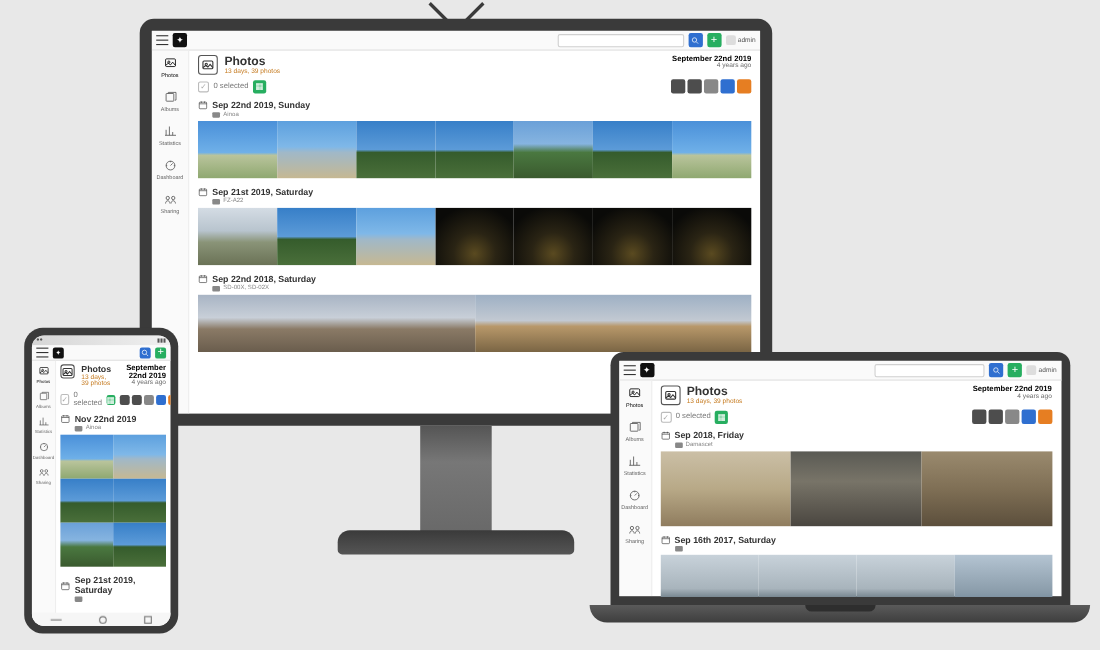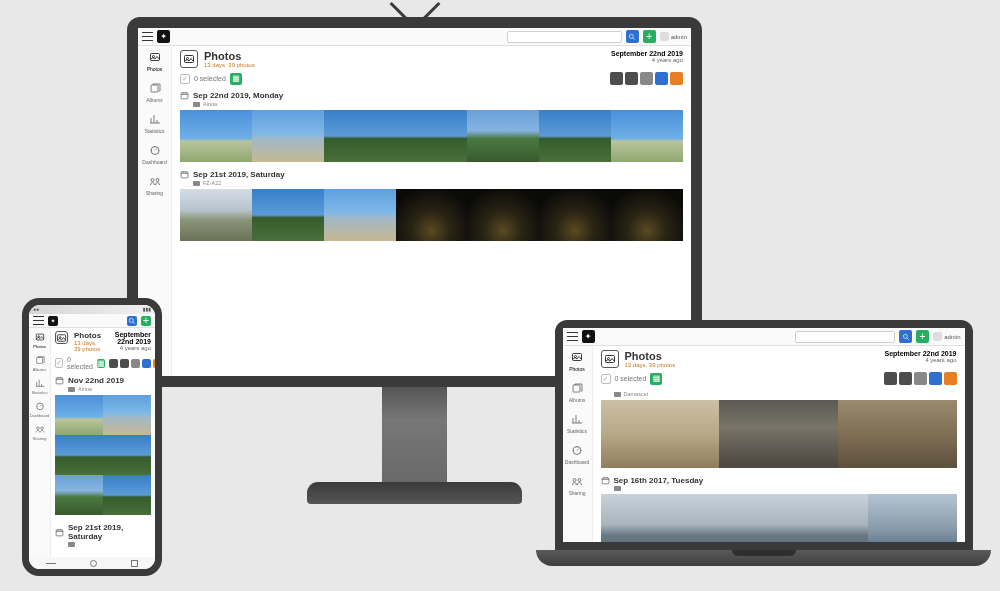--- a/index.html
+++ b/index.html
@@ -231,21 +231,21 @@
           <div class="vbtn o"></div>
         </div>
       </div>
       <div class="groups">
                 <div class="daygroup">
       <div class="dayhdr">
         <span class="cal"><svg viewBox="0 0 24 24">
                         <rect x="3" y="5" width="18" height="16" rx="2"></rect>
                         <path d="M3 9h18M8 3v4M16 3v4"></path>
                       </svg></span>
-        <span>Sep 22nd 2019, Monday</span>
+        <span>Sep 22nd 2019, Sunday</span>
       </div>
       <div class="daymeta">
         <span class="cam"></span>
         <span>Ainoa</span>
       </div>
       <div class="strip">
                     <div class="thumb sky"></div>
                     <div class="thumb coast"></div>
                     <div class="thumb palm"></div>
                     <div class="thumb palm"></div>
@@ -267,20 +267,37 @@
         <span>FZ-A22</span>
       </div>
       <div class="strip">
                     <div class="thumb bridge"></div>
                     <div class="thumb palm"></div>
                     <div class="thumb coast"></div>
                     <div class="thumb night"></div>
                     <div class="thumb night"></div>
                     <div class="thumb night"></div>
                     <div class="thumb night"></div>
+                  </div>
+                </div>
+                <div class="daygroup">
+      <div class="dayhdr">
+        <span class="cal"><svg viewBox="0 0 24 24">
+                        <rect x="3" y="5" width="18" height="16" rx="2"></rect>
+                        <path d="M3 9h18M8 3v4M16 3v4"></path>
+                      </svg></span>
+        <span>Sep 22nd 2018, Saturday</span>
+      </div>
+      <div class="daymeta">
+        <span class="cam"></span>
+        <span>SD-00X, SD-02X</span>
+      </div>
+      <div class="strip">
+                    <div class="thumb city"></div>
+                    <div class="thumb tower"></div>
                   </div>
                 </div>
               </div>
     </div>
   </div>
         </div>
     </div>
   </div>
   <div class="neck"></div>
   <div class="base"></div>
@@ -387,37 +404,44 @@
         <div class="views">
           <div class="vbtn"></div>
           <div class="vbtn"></div>
           <div class="vbtn l"></div>
           <div class="vbtn b"></div>
           <div class="vbtn o"></div>
         </div>
       </div>
       <div class="groups">
                 <div class="daygroup">
+      <div class="dayhdr">
+        <span class="cal"><svg viewBox="0 0 24 24">
+                        <rect x="3" y="5" width="18" height="16" rx="2"></rect>
+                        <path d="M3 9h18M8 3v4M16 3v4"></path>
+                      </svg></span>
+        <span>Sep 2018, Friday</span>
+      </div>
       <div class="daymeta">
         <span class="cam"></span>
         <span>Damascet</span>
       </div>
       <div class="strip">
                     <div class="thumb zoo"></div>
                     <div class="thumb zoo2"></div>
                     <div class="thumb zoo3"></div>
                   </div>
                 </div>
                 <div class="daygroup">
       <div class="dayhdr">
         <span class="cal"><svg viewBox="0 0 24 24">
                         <rect x="3" y="5" width="18" height="16" rx="2"></rect>
                         <path d="M3 9h18M8 3v4M16 3v4"></path>
                       </svg></span>
-        <span>Sep 16th 2017, Tuesday</span>
+        <span>Sep 16th 2017, Saturday</span>
       </div>
       <div class="daymeta">
         <span class="cam"></span>
         <span></span>
       </div>
       <div class="strip">
                     <div class="thumb sea"></div>
                     <div class="thumb sea"></div>
                     <div class="thumb sea"></div>
                     <div class="thumb sea2"></div>

